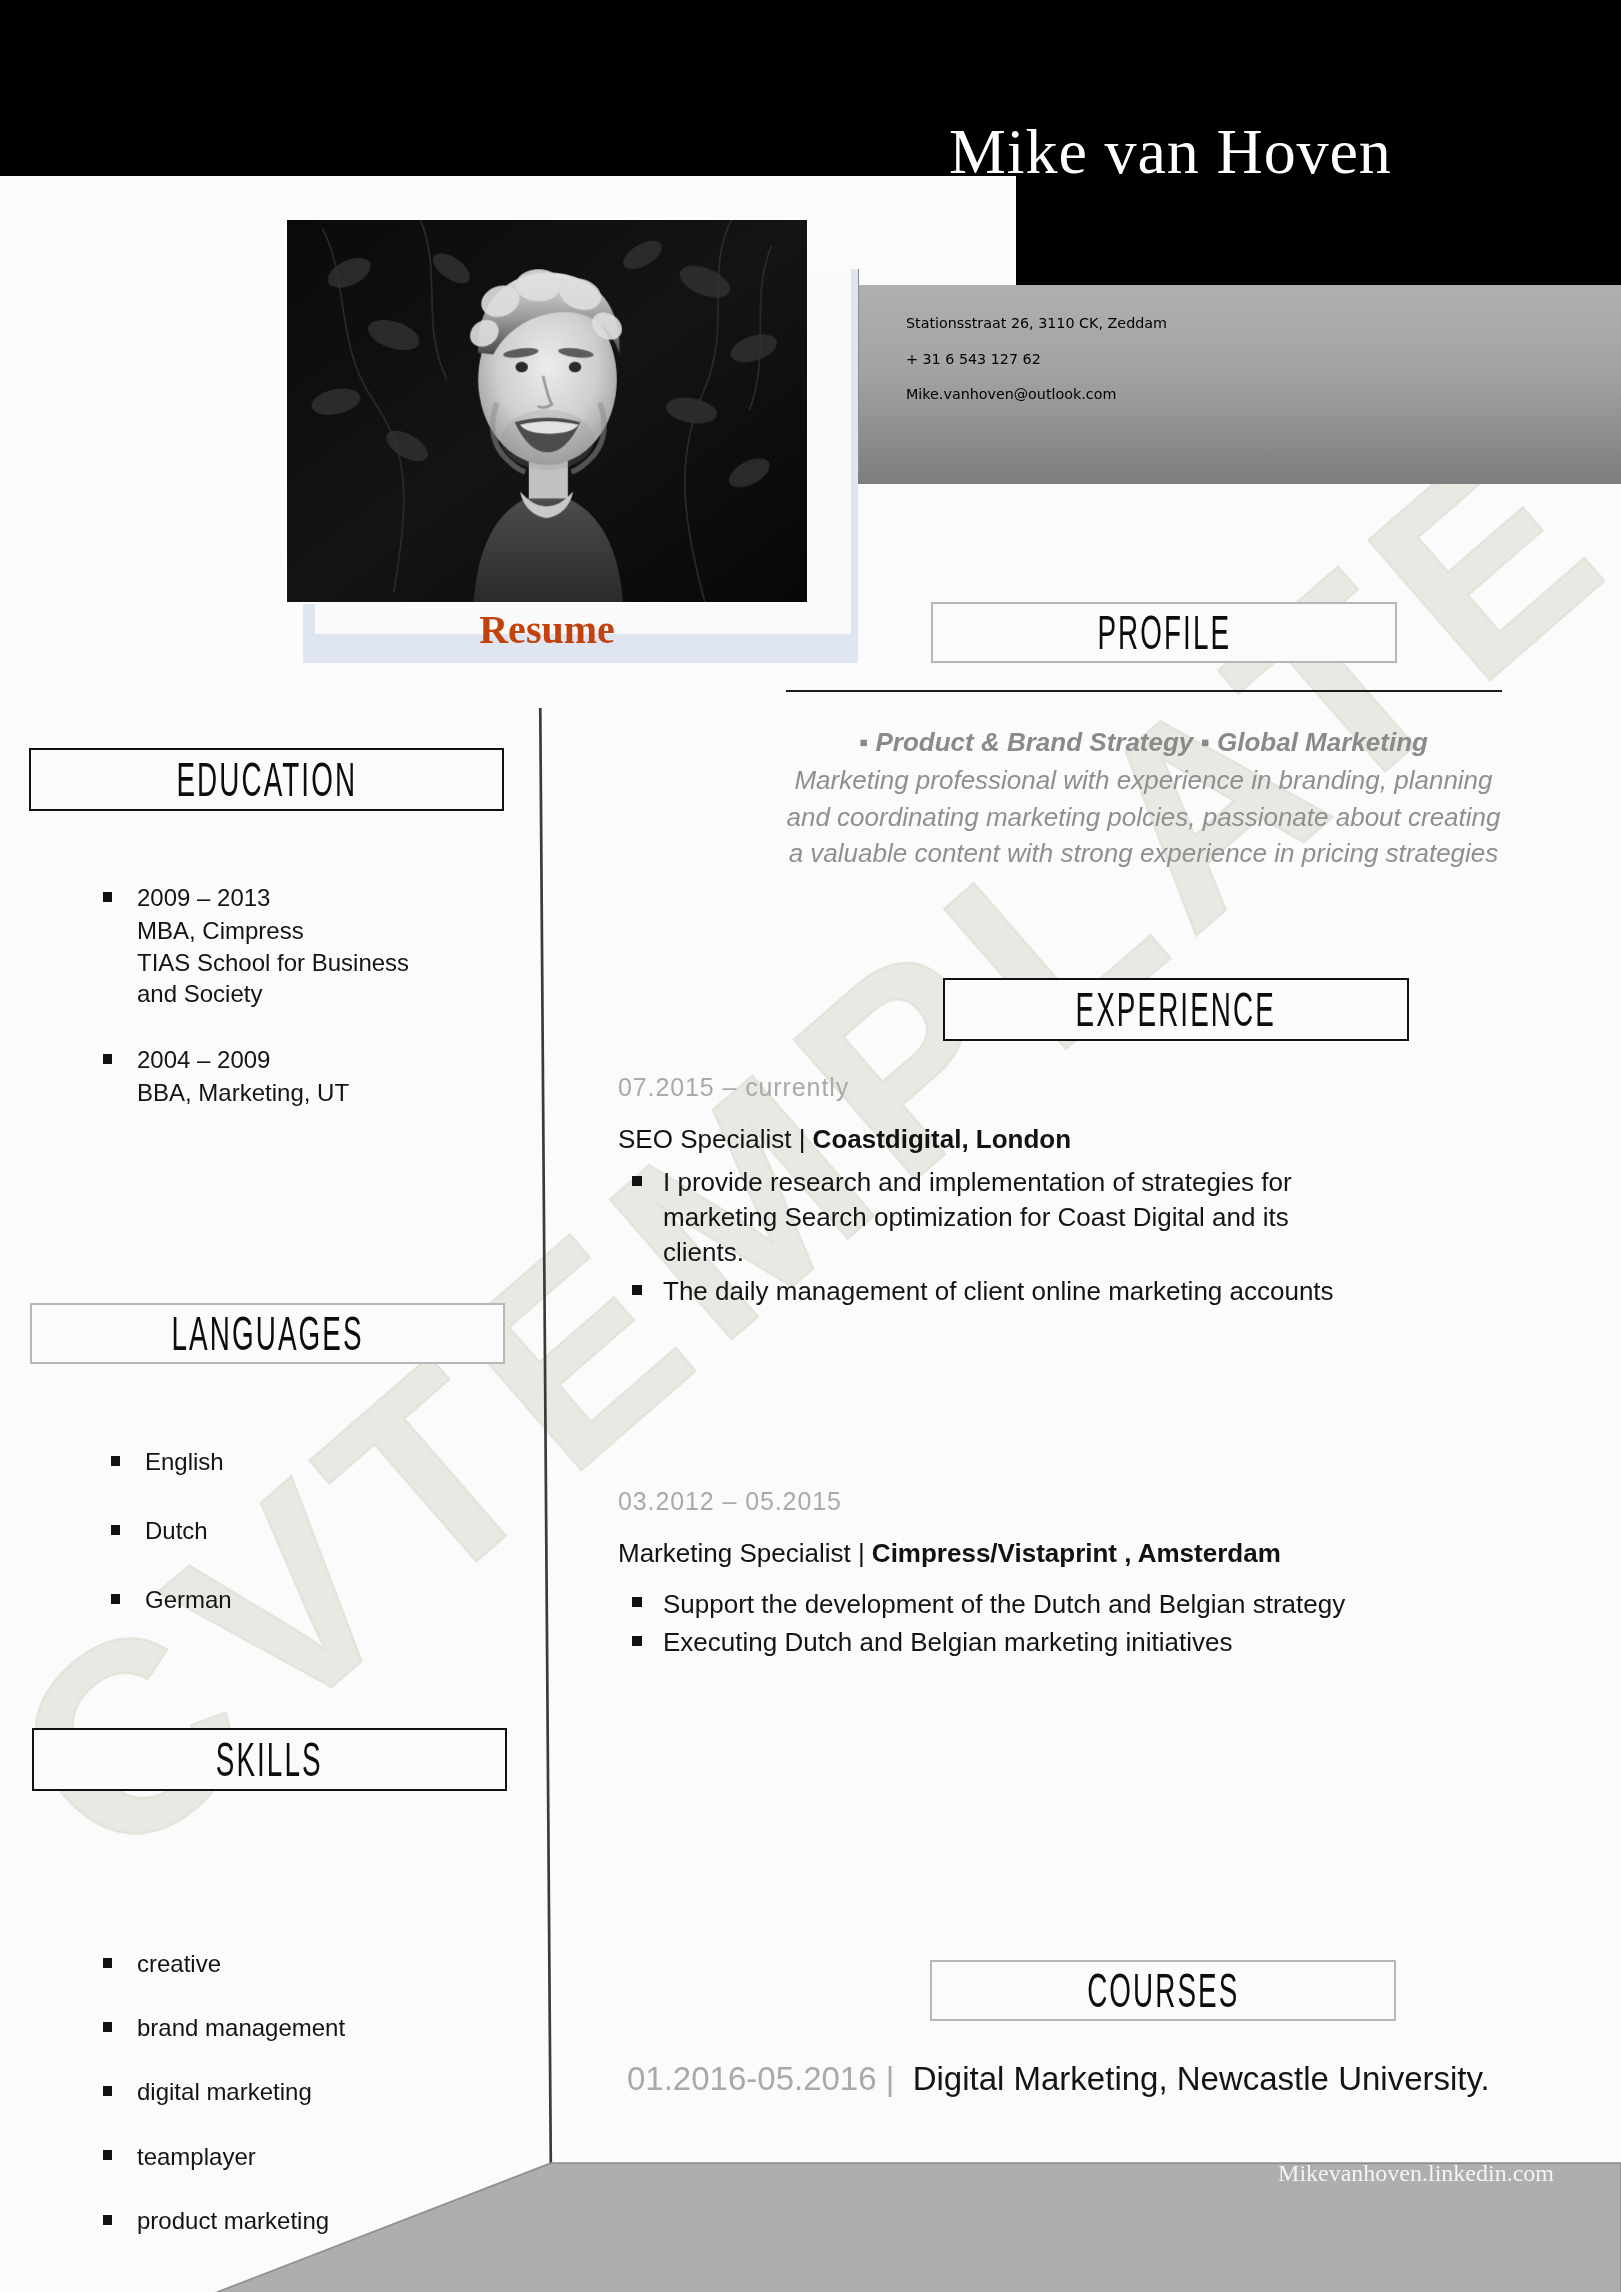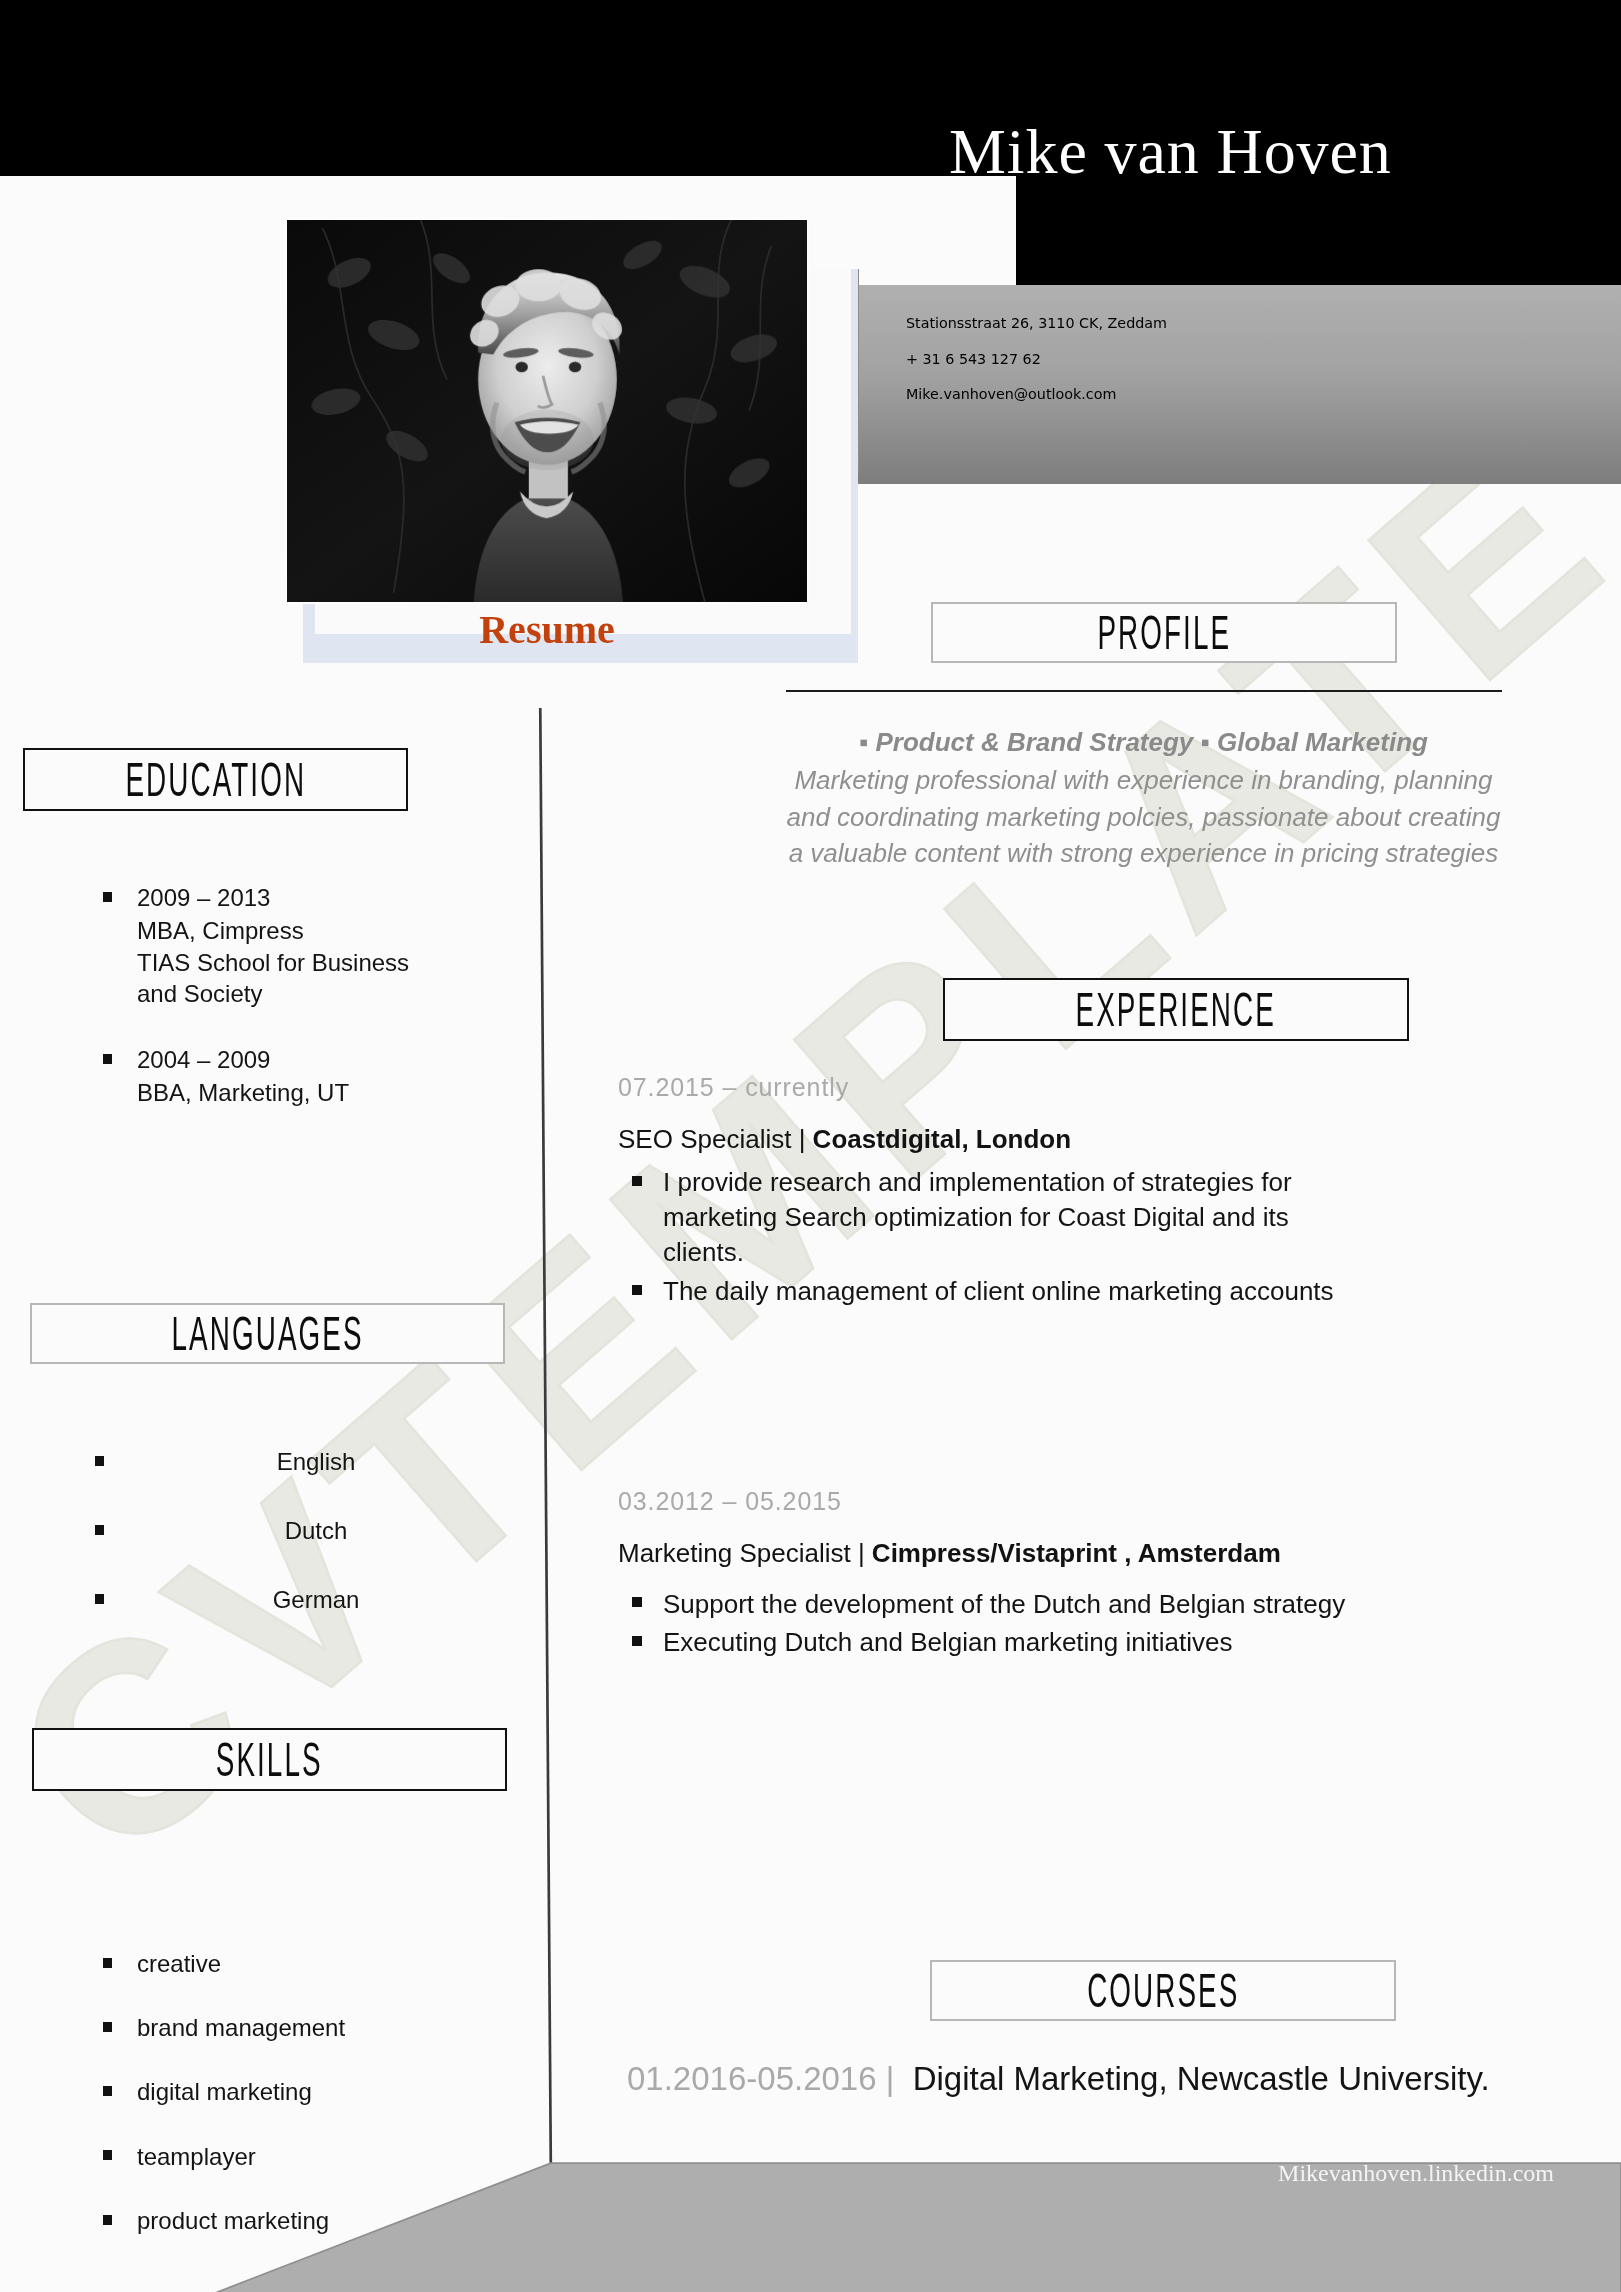--- a/index.html
+++ b/index.html
@@ -227,21 +227,21 @@
       <path d="M352 206 q12 34 -6 58 q-14 16 -26 20" fill="none" stroke="#8d8d8d" stroke-width="6" opacity=".55"></path>
       <ellipse cx="293" cy="248" rx="52" ry="34" fill="#8e8e8e" opacity=".22"></ellipse>
     </svg>
   </div>
   <div class="resume-word">Resume</div>
 
   <svg class="divider" viewBox="0 0 24 1660" preserveAspectRatio="none">
     <line x1="7" y1="0" x2="19" y2="1660" stroke="#3b3b3b" stroke-width="3"></line>
   </svg>
 
-  <div class="sec-box-wrap border-dark" style="left:23px;top:748px;width:385px;height:63px;">
+  <div class="sec-box-wrap border-dark" style="left:29px;top:748px;width:475px;height:63px;">
     <span class="sec-label" style="font-size:48px;">EDUCATION</span>
   </div>
 
   <div class="lcol" style="left:90px;top:882px;width:421px;">
     <div class="edu-block">
       <ul class="bullets">
           <li>2009 – 2013</li>
         </ul>
       <div class="sub" style="padding-left:47px;margin-top:-14.3px;">
         <div>MBA, Cimpress</div>
@@ -256,21 +256,21 @@
       <div class="sub" style="padding-left:47px;margin-top:-14.3px;">
         <div>BBA, Marketing, UT</div>
       </div>
     </div>
   </div>
 
   <div class="sec-box-wrap border-light" style="left:30px;top:1303px;width:475px;height:61px;">
     <span class="sec-label" style="font-size:48px;">LANGUAGES</span>
   </div>
 
-  <div class="lcol" style="left:82px;top:1446px;width:421px;text-align:center;">
+  <div class="lcol" style="left:98px;top:1446px;width:421px;">
     <ul class="bullets" style="line-height:1;">
       <li style="margin-bottom:38px;">English</li>
       <li style="margin-bottom:38px;">Dutch</li>
       <li style="margin-bottom:38px;">German</li>
     </ul>
   </div>
 
   <div class="sec-box-wrap border-dark" style="left:32px;top:1728px;width:475px;height:63px;">
     <span class="sec-label" style="font-size:48px;">SKILLS</span>
   </div>

